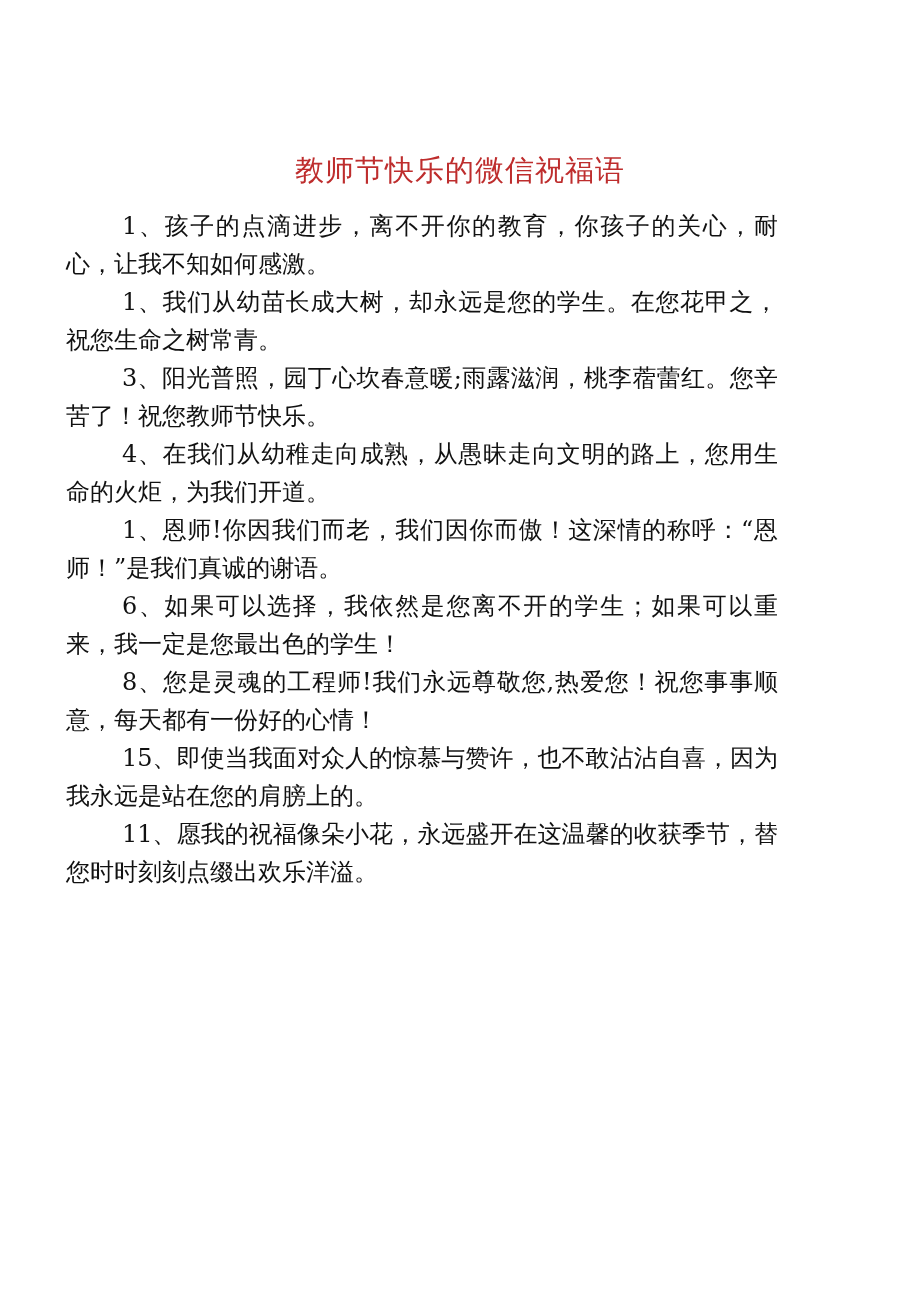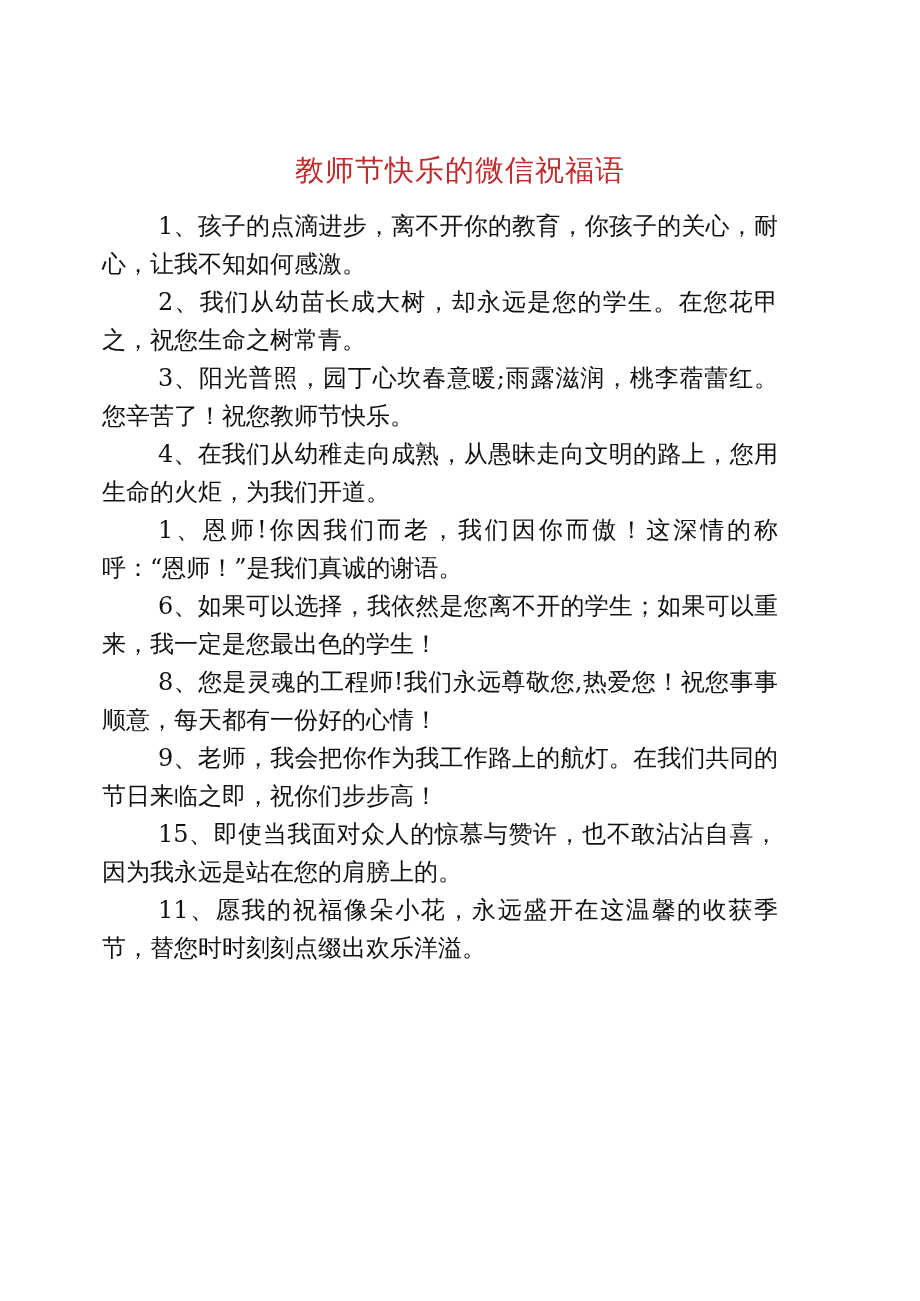--- a/index.html
+++ b/index.html
@@ -25,21 +25,21 @@
     width: 100%;
     text-align: center;
     font-size: 29px;
     font-weight: normal;
     line-height: 42px;
     color: #be2d2d;
     letter-spacing: 1px;
   }
   .content {
     box-sizing: border-box;
-    padding-left: 102px;
+    padding-left: 66px;
     padding-right: 142px;
   }
   .para {
     margin: 0;
     font-size: 24px;
     line-height: 38px;
     color: #111111;
     text-align: justify;
     text-indent: 56px;
     letter-spacing: 0px;
@@ -47,23 +47,22 @@
   }
 </style>
 </head>
 <body>
 
 <div class="page">
   <h1 class="doc-title">教师节快乐的微信祝福语</h1>
 
   <div class="content">
     <p class="para">1、孩子的点滴进步，离不开你的教育，你孩子的关心，耐心，让我不知如何感激。</p>
-    <p class="para">2、我们从幼苗长成大树，却永远是您的学生。在您花甲之，祝您生命之树常青。</p>
+    <p class="para">1、我们从幼苗长成大树，却永远是您的学生。在您花甲之，祝您生命之树常青。</p>
     <p class="para">3、阳光普照，园丁心坎春意暖;雨露滋润，桃李蓿蕾红。您辛苦了！祝您教师节快乐。</p>
     <p class="para">4、在我们从幼稚走向成熟，从愚昧走向文明的路上，您用生命的火炬，为我们开道。</p>
     <p class="para">1、恩师!你因我们而老，我们因你而傲！这深情的称呼：“恩师！”是我们真诚的谢语。</p>
     <p class="para">6、如果可以选择，我依然是您离不开的学生；如果可以重来，我一定是您最出色的学生！</p>
     <p class="para">8、您是灵魂的工程师!我们永远尊敬您,热爱您！祝您事事顺意，每天都有一份好的心情！</p>
-    <p class="para">9、老师，我会把你作为我工作路上的航灯。在我们共同的节日来临之即，祝你们步步高！</p>
     <p class="para">15、即使当我面对众人的惊慕与赞许，也不敢沾沾自喜，因为我永远是站在您的肩膀上的。</p>
     <p class="para">11、愿我的祝福像朵小花，永远盛开在这温馨的收获季节，替您时时刻刻点缀出欢乐洋溢。</p>
   </div>
 </div>
 
 </body></html>

